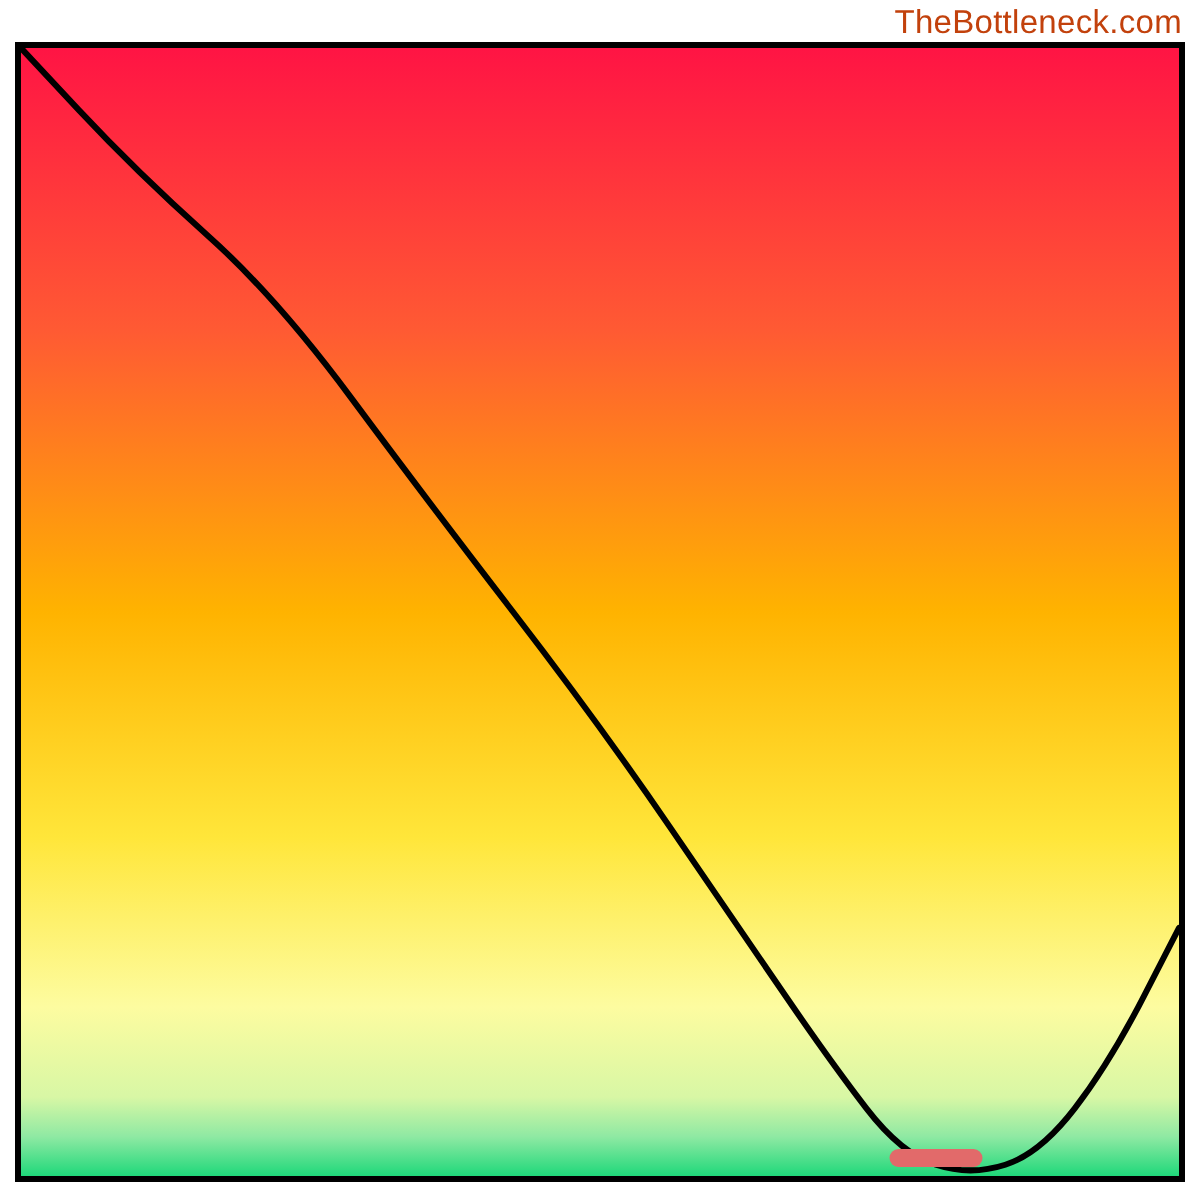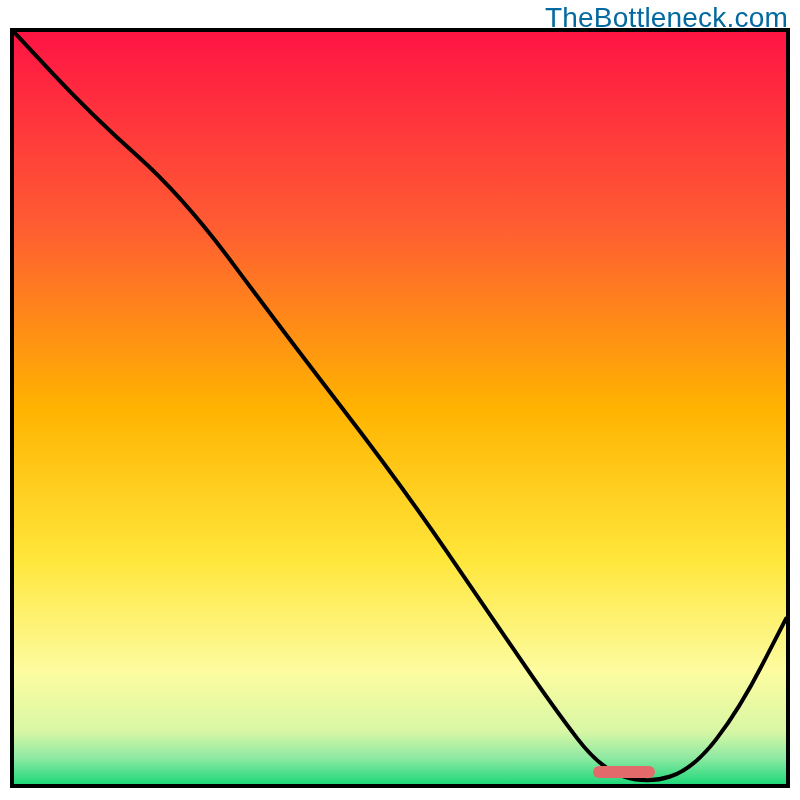--- a/index.html
+++ b/index.html
@@ -12,22 +12,22 @@
   }
   .frame {
     position: relative;
     width: 800px;
     height: 800px;
   }
   .watermark {
     position: absolute;
     top: 2px;
     right: 12px;
-    color: #0369a1;
-    font-size: 28px;
+    color: #c2410c;
+    font-size: 22px;
     font-family: Arial, sans-serif;
     letter-spacing: 0.2px;
   }
   .plot-box {
     position: absolute;
     left: 10px;
     top: 28px;
     width: 780px;
     height: 760px;
     border: 4px solid #000;

